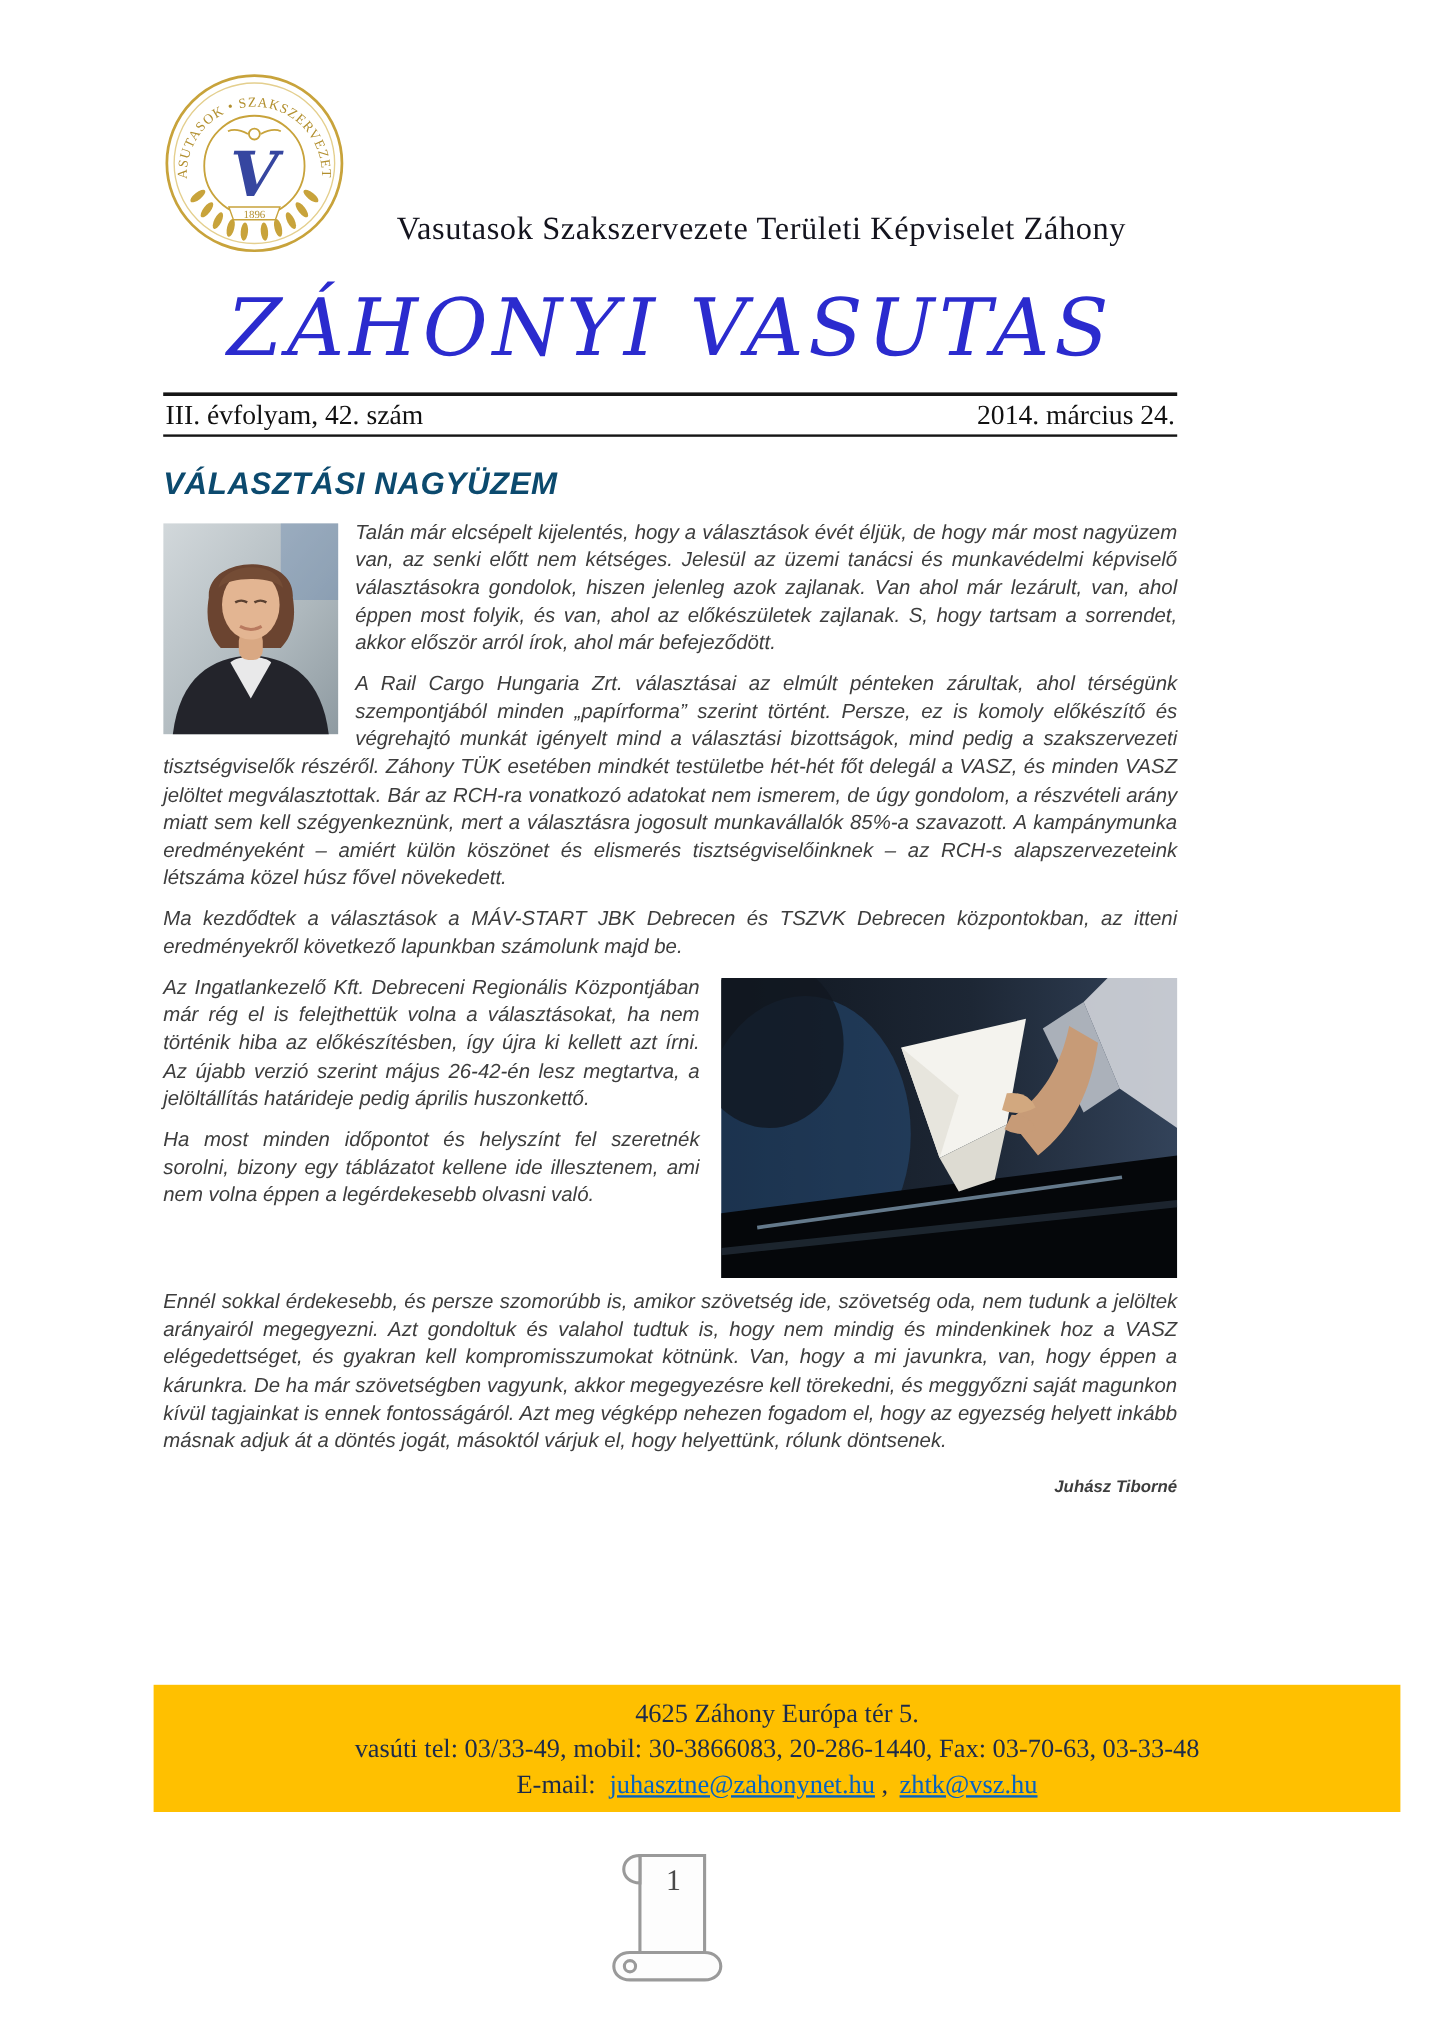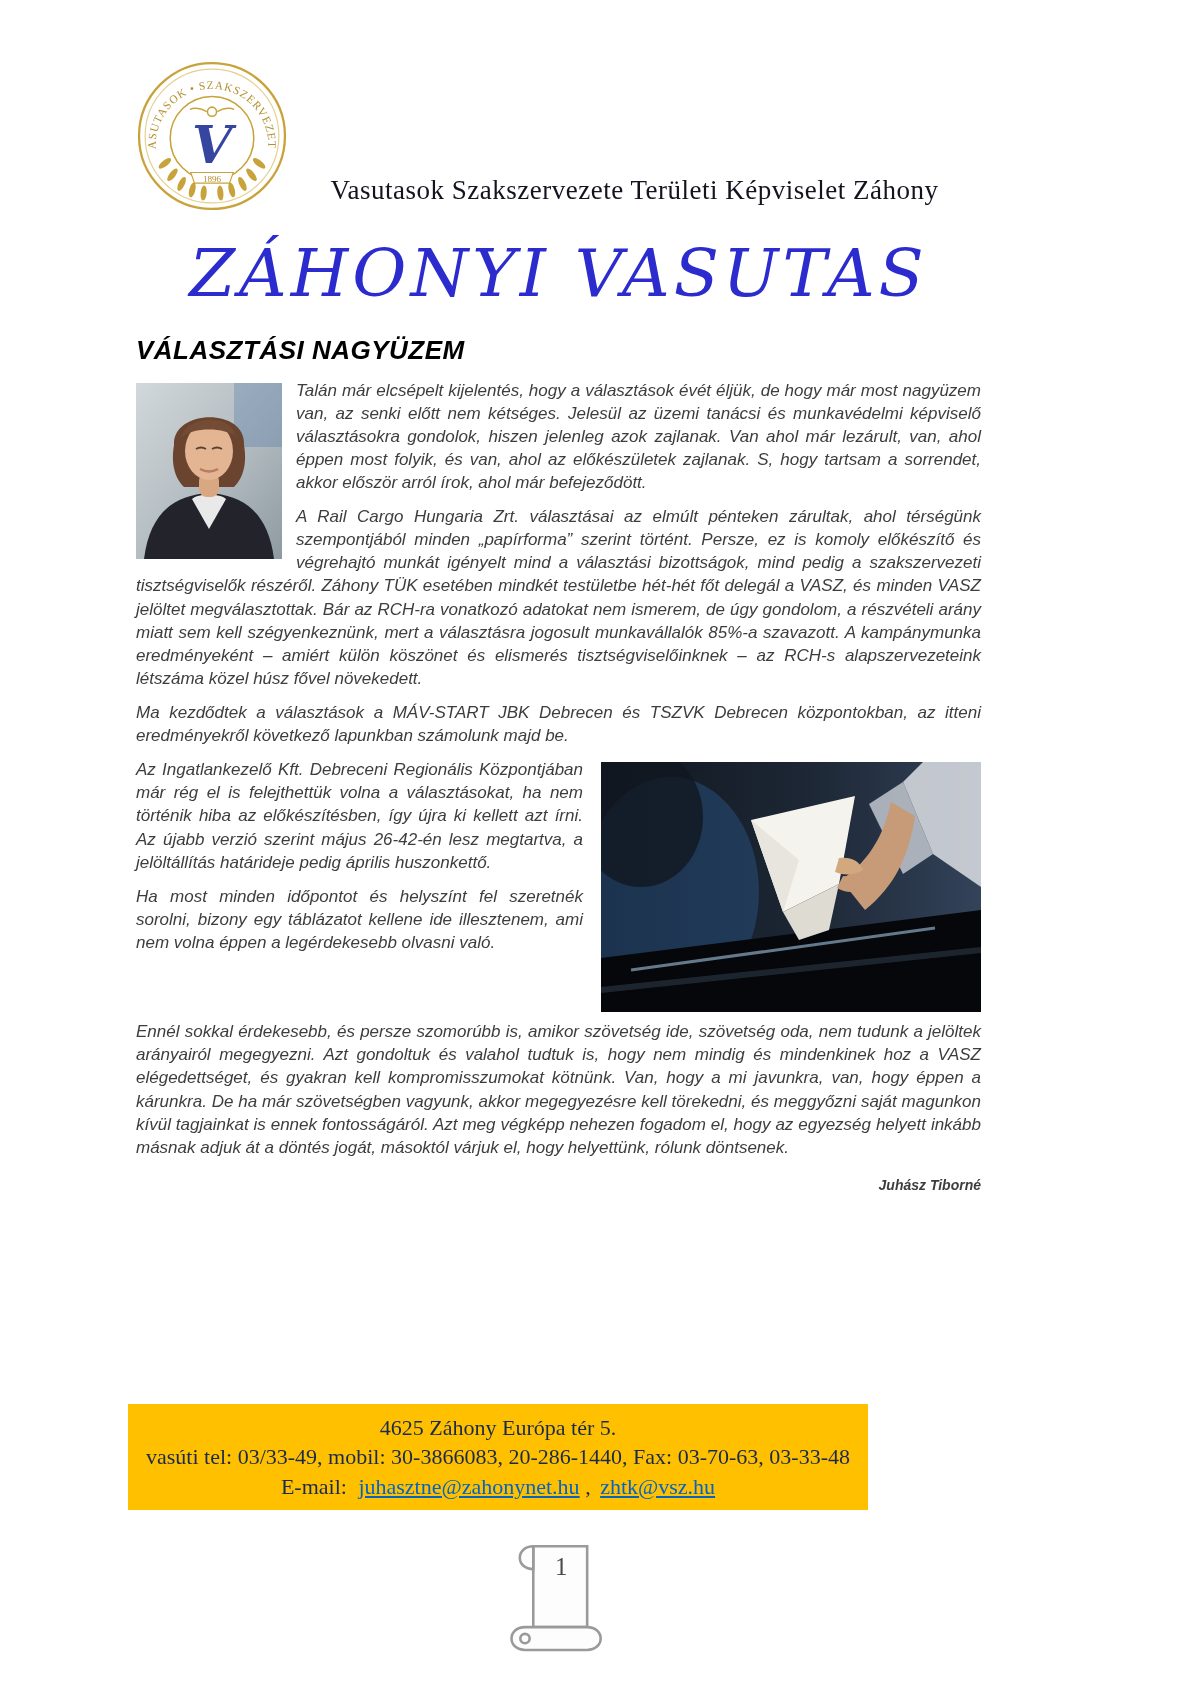--- a/index.html
+++ b/index.html
@@ -29,39 +29,39 @@
   .issue-bar{
     display:flex;justify-content:space-between;align-items:center;
     border-top:3px solid #151515;border-bottom:2px solid #151515;
     padding:3px 2px;font-size:23px;color:#111;
   }
 
   
   .headline{
     margin-top:24px;margin-bottom:13px;
     font-family:"Liberation Sans",sans-serif;font-style:italic;font-weight:bold;
-    font-size:26px;color:#000000;letter-spacing:0.5px;
+    font-size:26px;color:#0c4a6e;letter-spacing:0.5px;
   }
   .body-p{
     font-family:"Liberation Sans",sans-serif;font-style:italic;
     font-size:17px;line-height:1.36;color:var(--body-text,#3D3D3D);
     text-align:justify;margin-bottom:11px;
   }
   .wrap-section::after{content:"";display:block;clear:both;}
   figure.portrait{float:left;width:146px;height:176px;margin:4px 14px 6px 0;}
   figure.voting{float:right;width:380px;height:250px;margin:4px 0 8px 18px;}
   figure svg{display:block;width:100%;height:100%;}
   .signature{
     font-family:"Liberation Sans",sans-serif;font-style:italic;font-weight:bold;
     font-size:14px;color:var(--body-text,#3D3D3D);text-align:right;margin-top:18px;
   }
 
   
   .contact{
-    position:absolute;left:128px;top:1404px;width:740px;
+    position:absolute;left:128px;top:1404px;width:1039px;
     background:var(--footer-yellow,#FFC000);
     text-align:center;padding:9px 10px;
     font-size:22px;line-height:1.33;color:#1b2a4a;
   }
   .email-link{color:var(--link-blue,#0563C1);text-decoration:underline;cursor:pointer;}
   .email-label{margin-right:6px;}
   .email-sep{margin-right:4px;}
 
   .page-marker{position:absolute;left:502px;top:1538px;width:104px;height:114px;}
   .page-marker svg{width:100%;height:100%;display:block;}
@@ -104,20 +104,24 @@
           <text x="100" y="136" font-size="68" font-family="'DejaVu Serif',serif" font-style="italic" font-weight="bold" fill="#3646A0" text-anchor="middle">V</text>
           <path d="M72 148 h56 l-5 14 h-46 z" fill="#ffffff" stroke="#C8A33B" stroke-width="1.5"></path>
           <text x="100" y="160" font-size="12" font-family="'Liberation Serif',serif" fill="#B28F2E" text-anchor="middle">1896</text>
         </svg>
       </div>
       <div class="org-line">Vasutasok Szakszervezete Területi Képviselet Záhony</div>
     </header>
 
     <h1 class="news-title">ZÁHONYI VASUTAS</h1>
 
+    <div class="issue-bar">
+      <span class="issue-left">III. évfolyam, 42. szám</span>
+      <span class="issue-right">2014. március 24.</span>
+    </div>
 
     <article class="article">
       <h2 class="headline">VÁLASZTÁSI NAGYÜZEM</h2>
 
       <section class="wrap-section">
         <figure class="portrait">
           <svg viewBox="0 0 146 176" preserveAspectRatio="none">
             <defs>
               <linearGradient id="pbg" x1="0" y1="0" x2="1" y2="1">
                 <stop offset="0" stop-color="#d2d8db"></stop>

